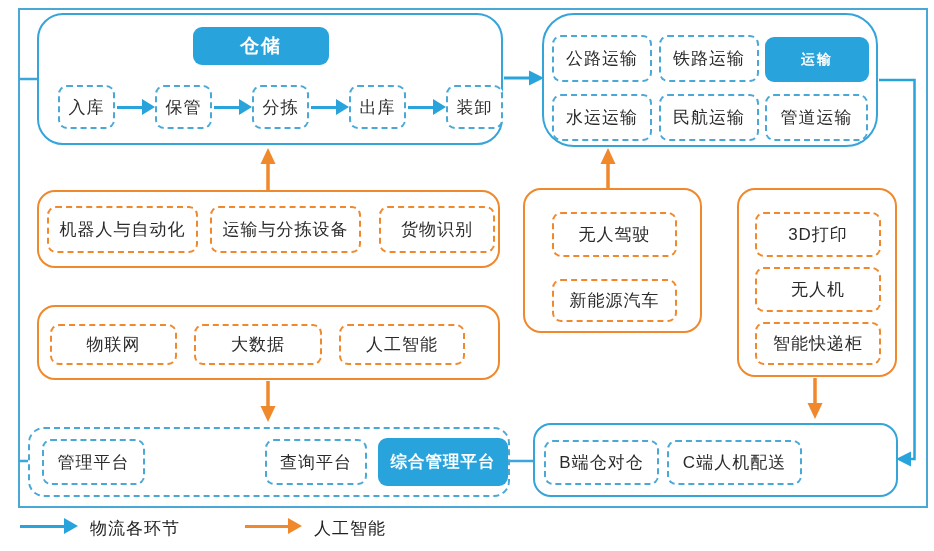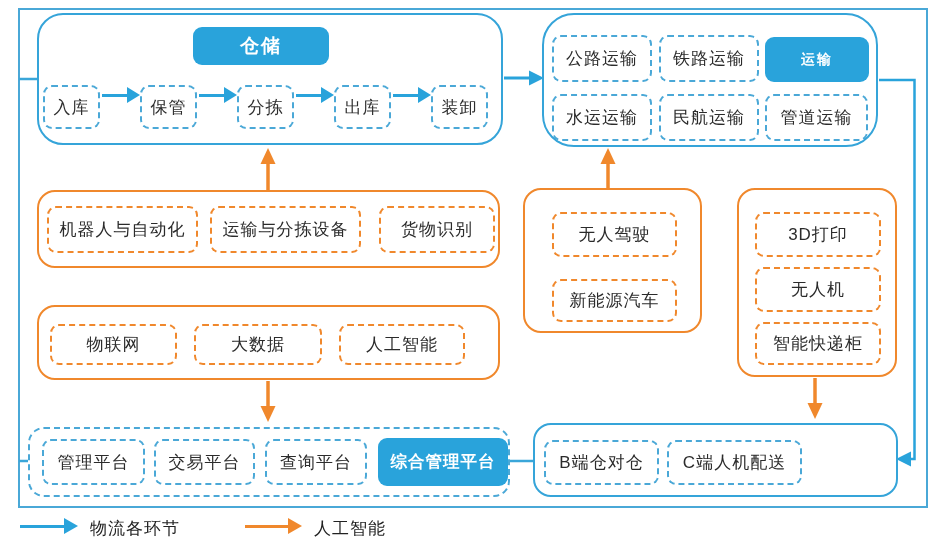--- a/index.html
+++ b/index.html
@@ -28,21 +28,21 @@
   .dbox.blue   { border:2px dashed #4aa8d7; }
   .dbox.orange { border:2px dashed #f0882c; }
 
   .pill {
     position:absolute; display:flex; align-items:center; justify-content:center;
     background:#29a3db; color:#ffffff; font-weight:bold; border-radius:9px;
     white-space:nowrap; letter-spacing:2px;
   }
 
   
-  .flow-row { position:absolute; left:4px; top:70px; height:44px; display:flex; }
+  .flow-row { position:absolute; left:19px; top:70px; height:44px; display:flex; align-items:center; }
   .flow-box {
     width:57px; height:44px; flex:0 0 auto; display:flex; align-items:center; justify-content:center;
     border:2px dashed #4aa8d7; border-radius:9px; background:#fff; font-size:17px; letter-spacing:1px;
   }
   .harrow { position:relative; width:40px; height:20px; flex:0 0 auto; }
   .harrow::before {
     content:""; position:absolute; left:2px; right:12px; top:50%; height:3px; margin-top:-1.5px;
     background:#29a3db;
   }
   .harrow::after {
@@ -132,21 +132,20 @@
   </div>
 
   <div class="group orange" style="left:37px; top:305px; width:463px; height:75px; border-radius:18px;">
     <div class="dbox orange" style="left:11px; top:17px; width:127px; height:41px;">物联网</div>
     <div class="dbox orange" style="left:155px; top:17px; width:128px; height:41px;">大数据</div>
     <div class="dbox orange" style="left:300px; top:17px; width:126px; height:41px;">人工智能</div>
   </div>
 
   <div class="group blue-dashed" style="left:28px; top:427px; width:482px; height:70px; border-radius:16px;">
     <div class="dbox blue" style="left:12px; top:10px; width:103px; height:46px;">管理平台</div>
-    <div class="dbox blue" style="left:124px; top:10px; width:101px; height:46px;">交易平台</div>
     <div class="dbox blue" style="left:235px; top:10px; width:102px; height:46px;">查询平台</div>
     <div class="pill" style="left:348px; top:9px; width:130px; height:48px; font-size:16.5px; letter-spacing:1px;">综合管理平台</div>
   </div>
 
   <div class="group blue-solid" style="left:533px; top:423px; width:365px; height:74px; border-radius:18px;">
     <div class="dbox blue" style="left:9px; top:15px; width:115px; height:45px;">B端仓对仓</div>
     <div class="dbox blue" style="left:132px; top:15px; width:135px; height:45px;">C端人机配送</div>
   </div>
 
   <div class="legend-arrow blue" style="left:20px; top:516px; width:58px;">

